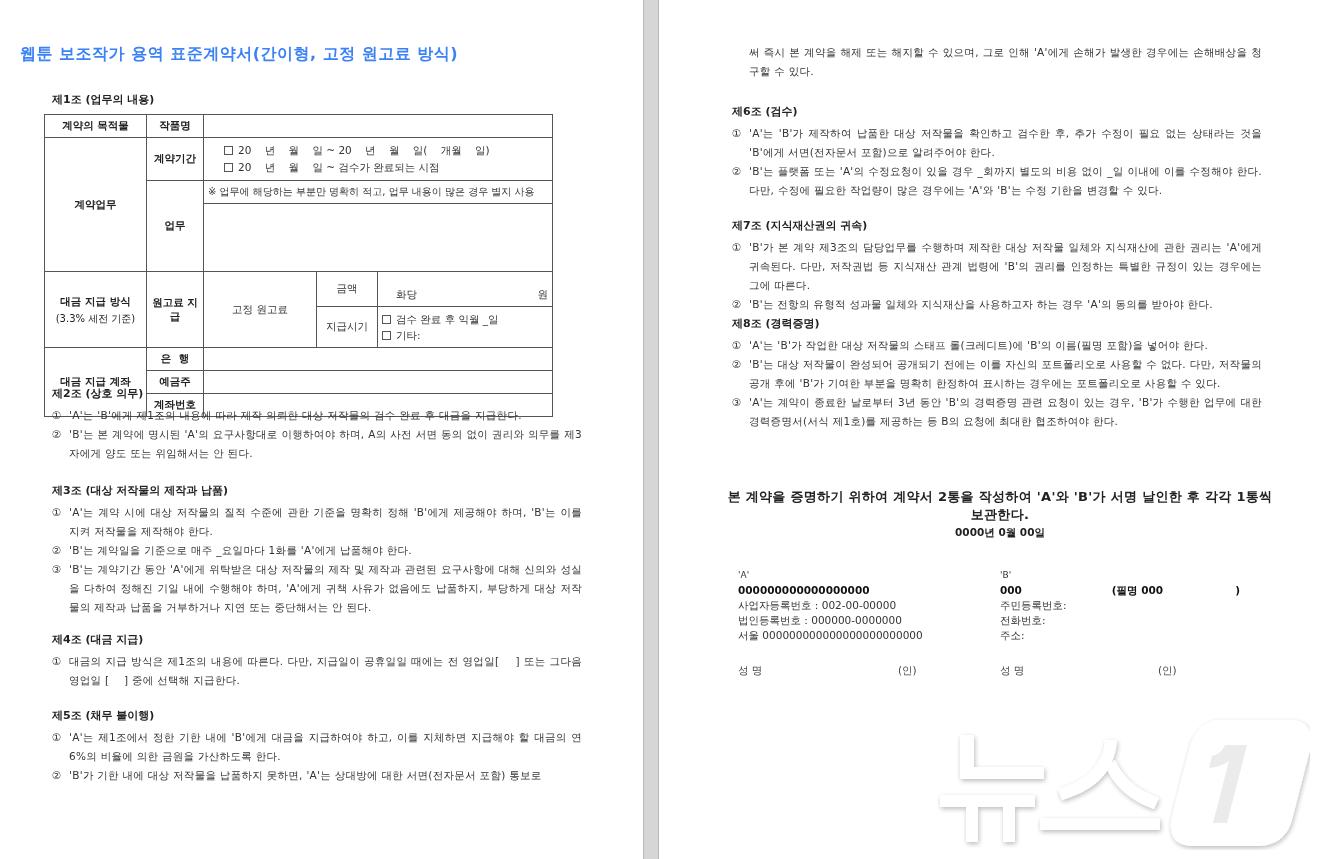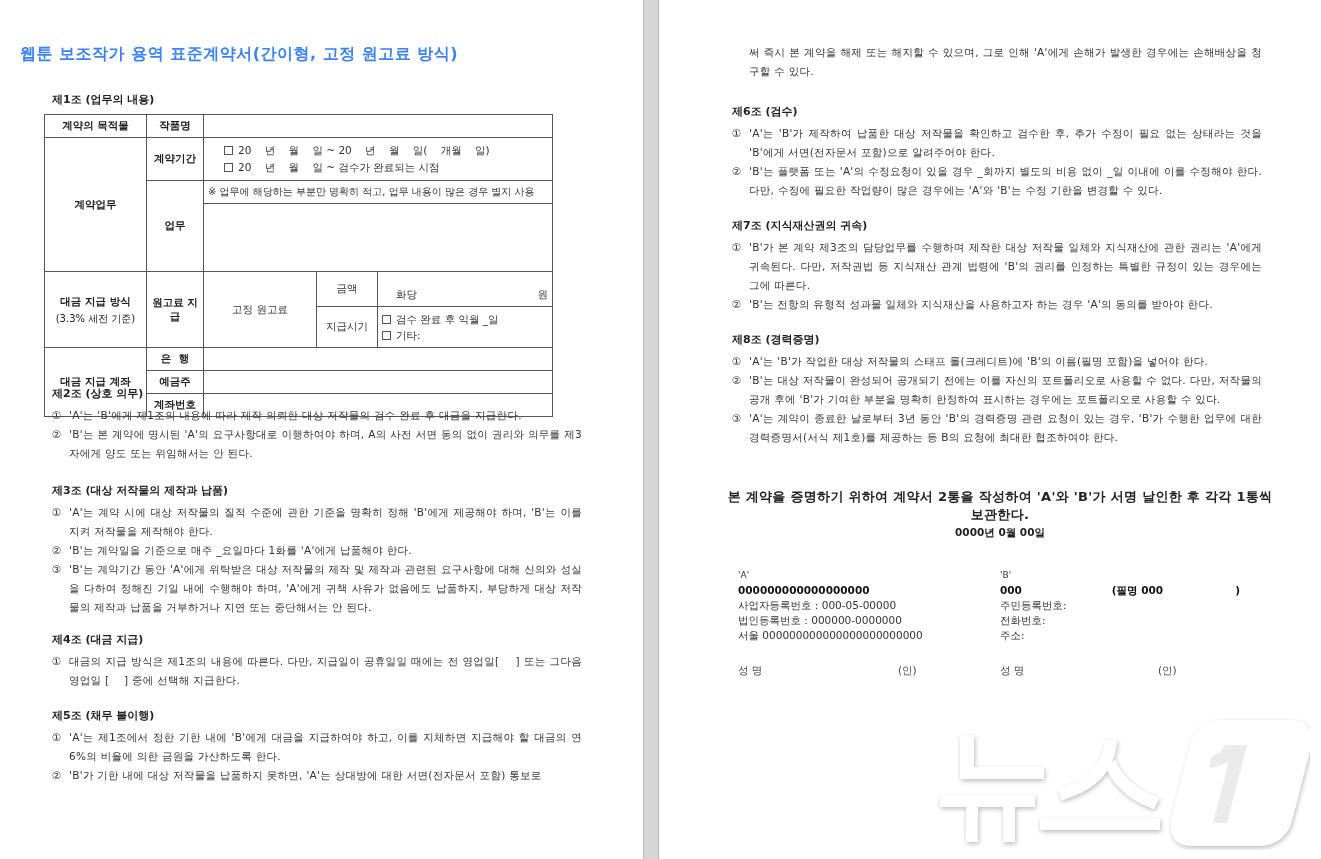--- a/index.html
+++ b/index.html
@@ -197,21 +197,21 @@
   <div class="clause">
       <span class="num">①</span>
       <span class="txt">'B'가 본 계약 제3조의 담당업무를 수행하며 제작한 대상 저작물 일체와 지식재산에 관한 권리는 'A'에게 귀속된다. 다만, 저작권법 등 지식재산 관계 법령에 'B'의 권리를 인정하는 특별한 규정이 있는 경우에는 그에 따른다.</span>
     </div>
   <div class="clause">
       <span class="num">②</span>
       <span class="txt">'B'는 전항의 유형적 성과물 일체와 지식재산을 사용하고자 하는 경우 'A'의 동의를 받아야 한다.</span>
     </div>
 </div>
 
-<div class="r-article" style="top:332px;">
+<div class="r-article" style="top:316px;">
   <div class="art-head">제8조 (경력증명)</div>
   <div class="clause">
       <span class="num">①</span>
       <span class="txt">'A'는 'B'가 작업한 대상 저작물의 스태프 롤(크레디트)에 'B'의 이름(필명 포함)을 넣어야 한다.</span>
     </div>
   <div class="clause">
       <span class="num">②</span>
       <span class="txt">'B'는 대상 저작물이 완성되어 공개되기 전에는 이를 자신의 포트폴리오로 사용할 수 없다. 다만, 저작물의 공개 후에 'B'가 기여한 부분을 명확히 한정하여 표시하는 경우에는 포트폴리오로 사용할 수 있다.</span>
     </div>
   <div class="clause">
@@ -219,21 +219,21 @@
       <span class="txt">'A'는 계약이 종료한 날로부터 3년 동안 'B'의 경력증명 관련 요청이 있는 경우, 'B'가 수행한 업무에 대한 경력증명서(서식 제1호)를 제공하는 등 B의 요청에 최대한 협조하여야 한다.</span>
     </div>
 </div>
 
 <div class="closing">본 계약을 증명하기 위하여 계약서 2통을 작성하여 'A'와 'B'가 서명 날인한 후 각각 1통씩 보관한다.</div>
 <div class="date">0000년 0월 00일</div>
 
 <div class="party party-a">
   <div class="tag">'A'</div>
   <div class="bold">000000000000000000</div>
-  <div>사업자등록번호 : 000-05-00000</div>
+  <div>사업자등록번호 : 002-00-00000</div>
   <div>법인등록번호 : 000000-0000000</div>
   <div>서울 000000000000000000000000</div>
 </div>
 
 <div class="party party-b">
   <div class="tag">'B'</div>
   <div class="bold" style="display:flex;gap:24px;">
     <span style="width:104px;">000</span>
     <span style="width:118px;">(필명 000</span>
     <span>)</span>

